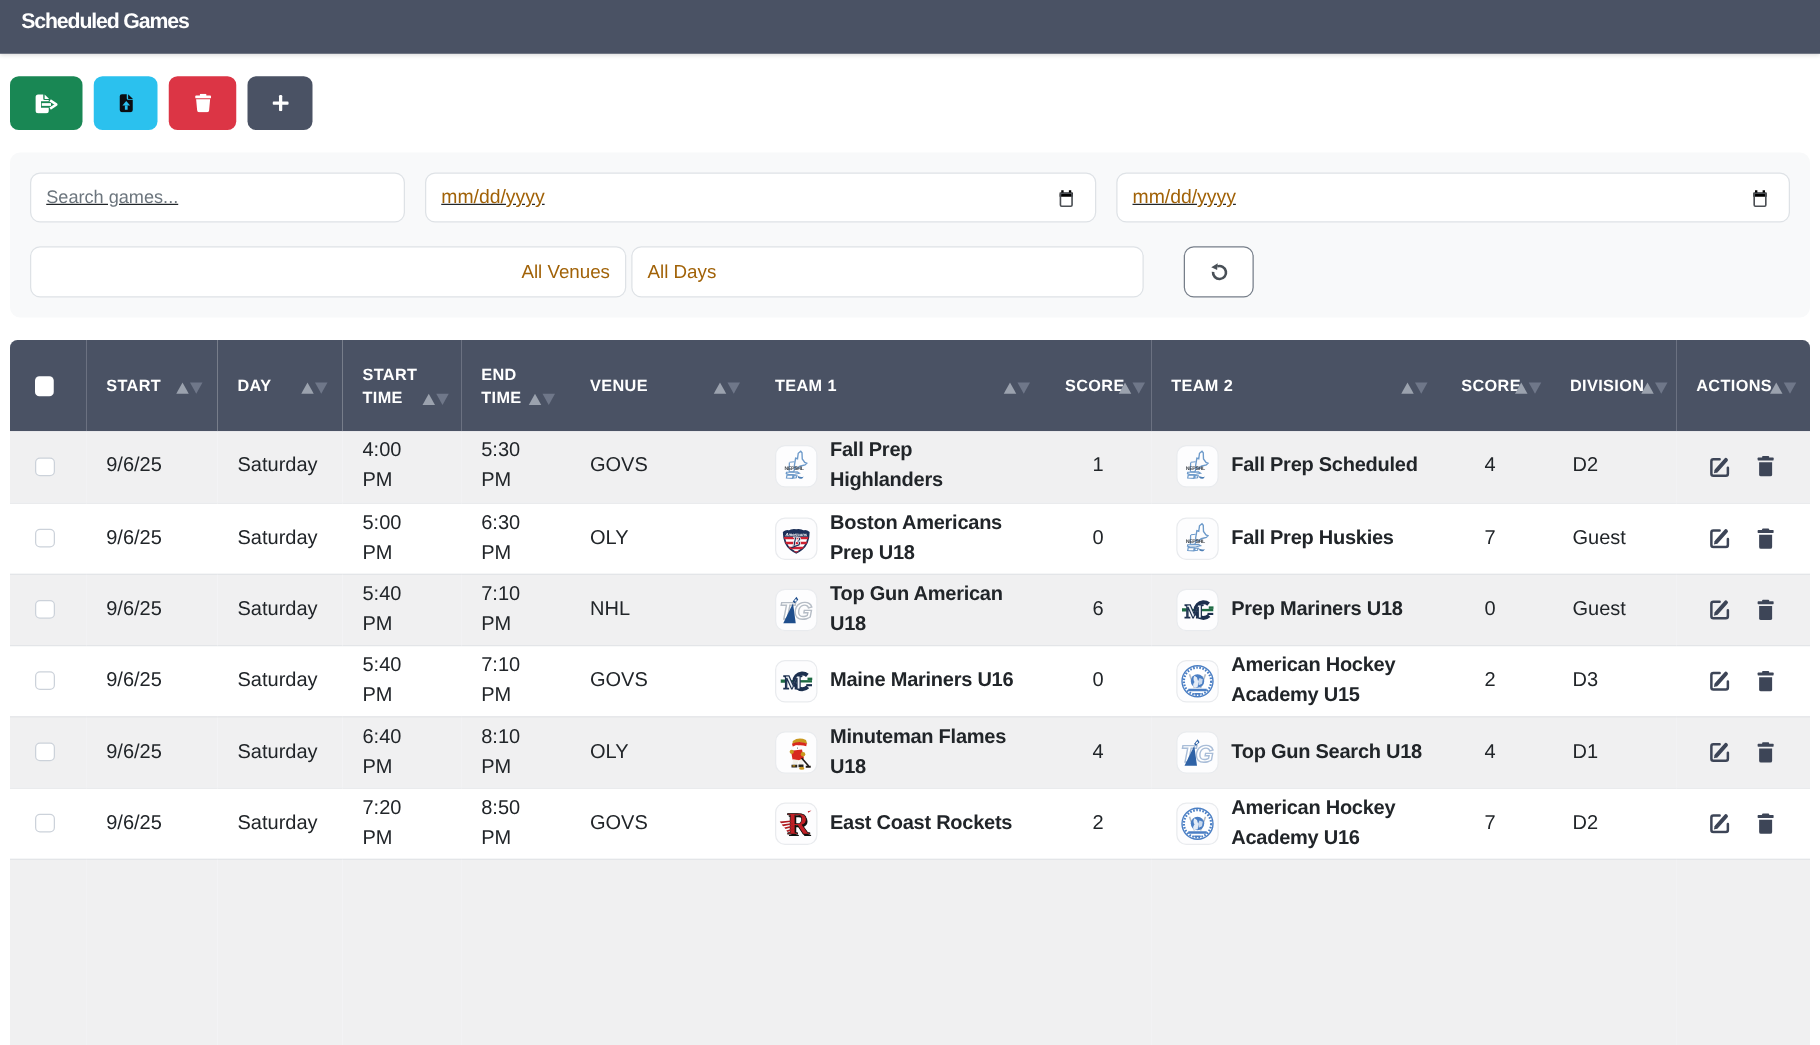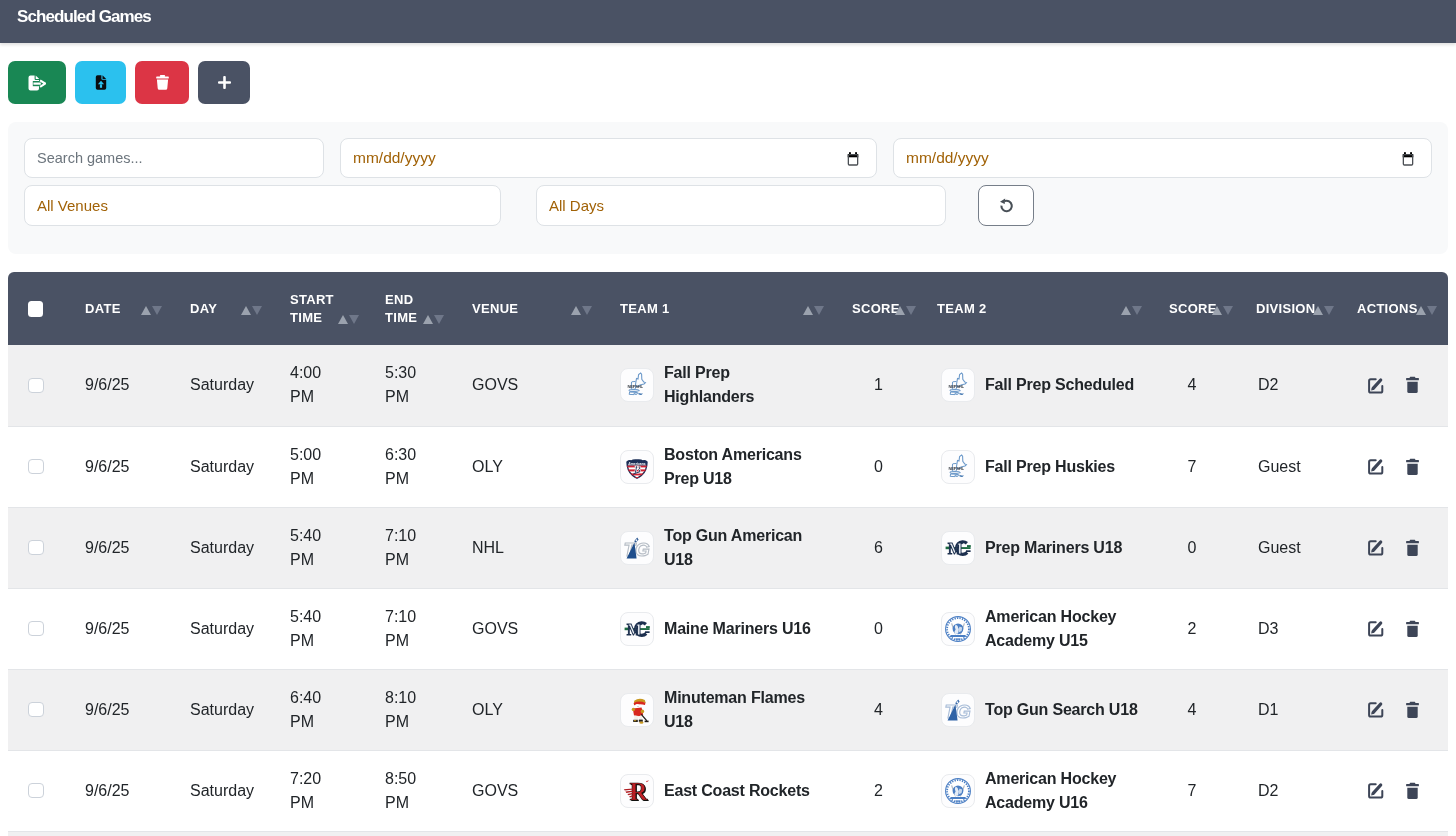--- a/index.html
+++ b/index.html
@@ -8,51 +8,51 @@
   .appbar { height:43px; background:#4a5264; color:#fff; font-size:17px; font-weight:bold;
             letter-spacing:-0.9px; padding:7px 0 0 17px; box-shadow:0 2px 3px rgba(0,0,0,.12); }
   .toolbar { margin:18px 0 0 8px; display:flex; gap:9px; height:43px; }
   .btn { border:none; border-radius:7px; display:flex; align-items:center; justify-content:center; height:43px; }
   .btn-green { background:#198754; width:58px; }
   .btn-cyan  { background:#2bc1ee; width:51px; }
   .btn-red   { background:#dc3545; width:54px; }
   .btn-slate { background:#4a5264; width:52px; }
   .filters { margin:18px 8px 0 8px; background:#f8f9fa; border-radius:8px; padding:16px; height:132px; }
   .frow { display:flex; }
-  .frow1 { margin-bottom:7px; }
+  .frow1 { margin-bottom:19px;text-decoration:underline; }
   .finput { background:#fff; border:1px solid #dee2e6; border-radius:8px; height:40px;
             font-size:15.5px; display:flex; align-items:center; padding:0 12px; position:relative; }
   .ph { color:#6c757d; font-size:14.5px; }
   .dtxt { color:#a16207; font-size:15.5px; }
   .f-div .dtxt, .f-ven .dtxt, .f-day .dtxt { font-size:15px; }
   .f-search { width:300px; margin-right:16px; }
   .f-date1 { width:537px; margin-right:16px; }
   .f-date2 { width:539px; }
   .f-div { width:411px; margin-right:19px; height:41px; }
-  .f-ven { width:477px; margin-right:35px; height:41px; }
+  .f-ven { width:477px; margin-right:4px; height:41px;justify-content:flex-end; }
   .f-day { width:410px; margin-right:32px; height:41px; }
   .f-reset { width:56px; height:41px; background:#fff; border:1px solid #767e89; border-radius:8px;
              display:flex; align-items:center; justify-content:center; }
   .calicon { position:absolute; right:17px; top:13px; }
   .tablewrap { margin:18px 8px 0 8px; border-radius:6px 6px 0 0; overflow:hidden; }
   table { border-collapse:collapse; table-layout:fixed; width:1440px; }
   thead th { background:#4a5264; color:#fff; font-size:13px; text-align:left;
              height:73px; vertical-align:middle; padding:0 12px 0 16px; letter-spacing:.3px; }
   th .hwrap { display:flex; align-items:flex-end; }
   th .lbl { line-height:18px; }
   th .arr { margin-left:auto; white-space:nowrap; flex:0 0 auto; padding-left:4px; margin-bottom:3px; display:flex; }
   th .arr-tight { margin-left:-5px; padding-left:0; }
   th .arr-snug { margin-left:-2px; padding-left:0; }
   thead th:nth-child(9) { padding-right:2px; }
   thead th:nth-child(10) { padding-left:25px; }
   .tri-up { width:0; height:0; border-left:5px solid transparent; border-right:5px solid transparent;
             border-bottom:9px solid #9ba2ae; margin-right:1px; }
   .tri-dn { width:0; height:0; border-left:5px solid transparent; border-right:5px solid transparent;
             border-top:9px solid #6f7789; }
-  tbody tr { height:81px; }
+  tbody tr { height:57px; }
   tbody tr:nth-child(odd) { background:#f0f0f1; }
   tbody tr:nth-child(even) { background:#fff; }
   tbody tr + tr { border-top:1px solid #e3e5e8; }
   tbody td { vertical-align:middle; font-size:16px; padding:0 12px 0 16px; line-height:24px; }
   td.c-sel, th.c-sel { padding-left:20px; }
   .cb { width:15.5px; height:15.5px; background:#fff; border:1px solid #ccd2da; border-radius:4px; }
   .cb-h { border:none; width:15px; height:16px; border-radius:3.5px; }
   td.score { text-align:center; padding:0; }
   .teamcell { display:flex; align-items:center; }
   .logo { width:34px; height:34px; flex:0 0 34px; background:#fdfdfe; border:1px solid #e9ebee;
@@ -156,21 +156,21 @@
         <col style="width:101px">
         <col style="width:107px">
 </colgroup>
 <thead>
 <tr>
   <th class="c-sel">
             <div class="cb cb-h"></div>
           </th>
   <th>
             <div class="hwrap">
-              <span class="lbl">DATE</span>
+              <span class="lbl">START</span>
               <span class="arr">
                 <span class="tri-up"></span>
                 <span class="tri-dn"></span>
               </span>
             </div>
           </th>
   <th>
             <div class="hwrap">
               <span class="lbl">DAY</span>
               <span class="arr">

